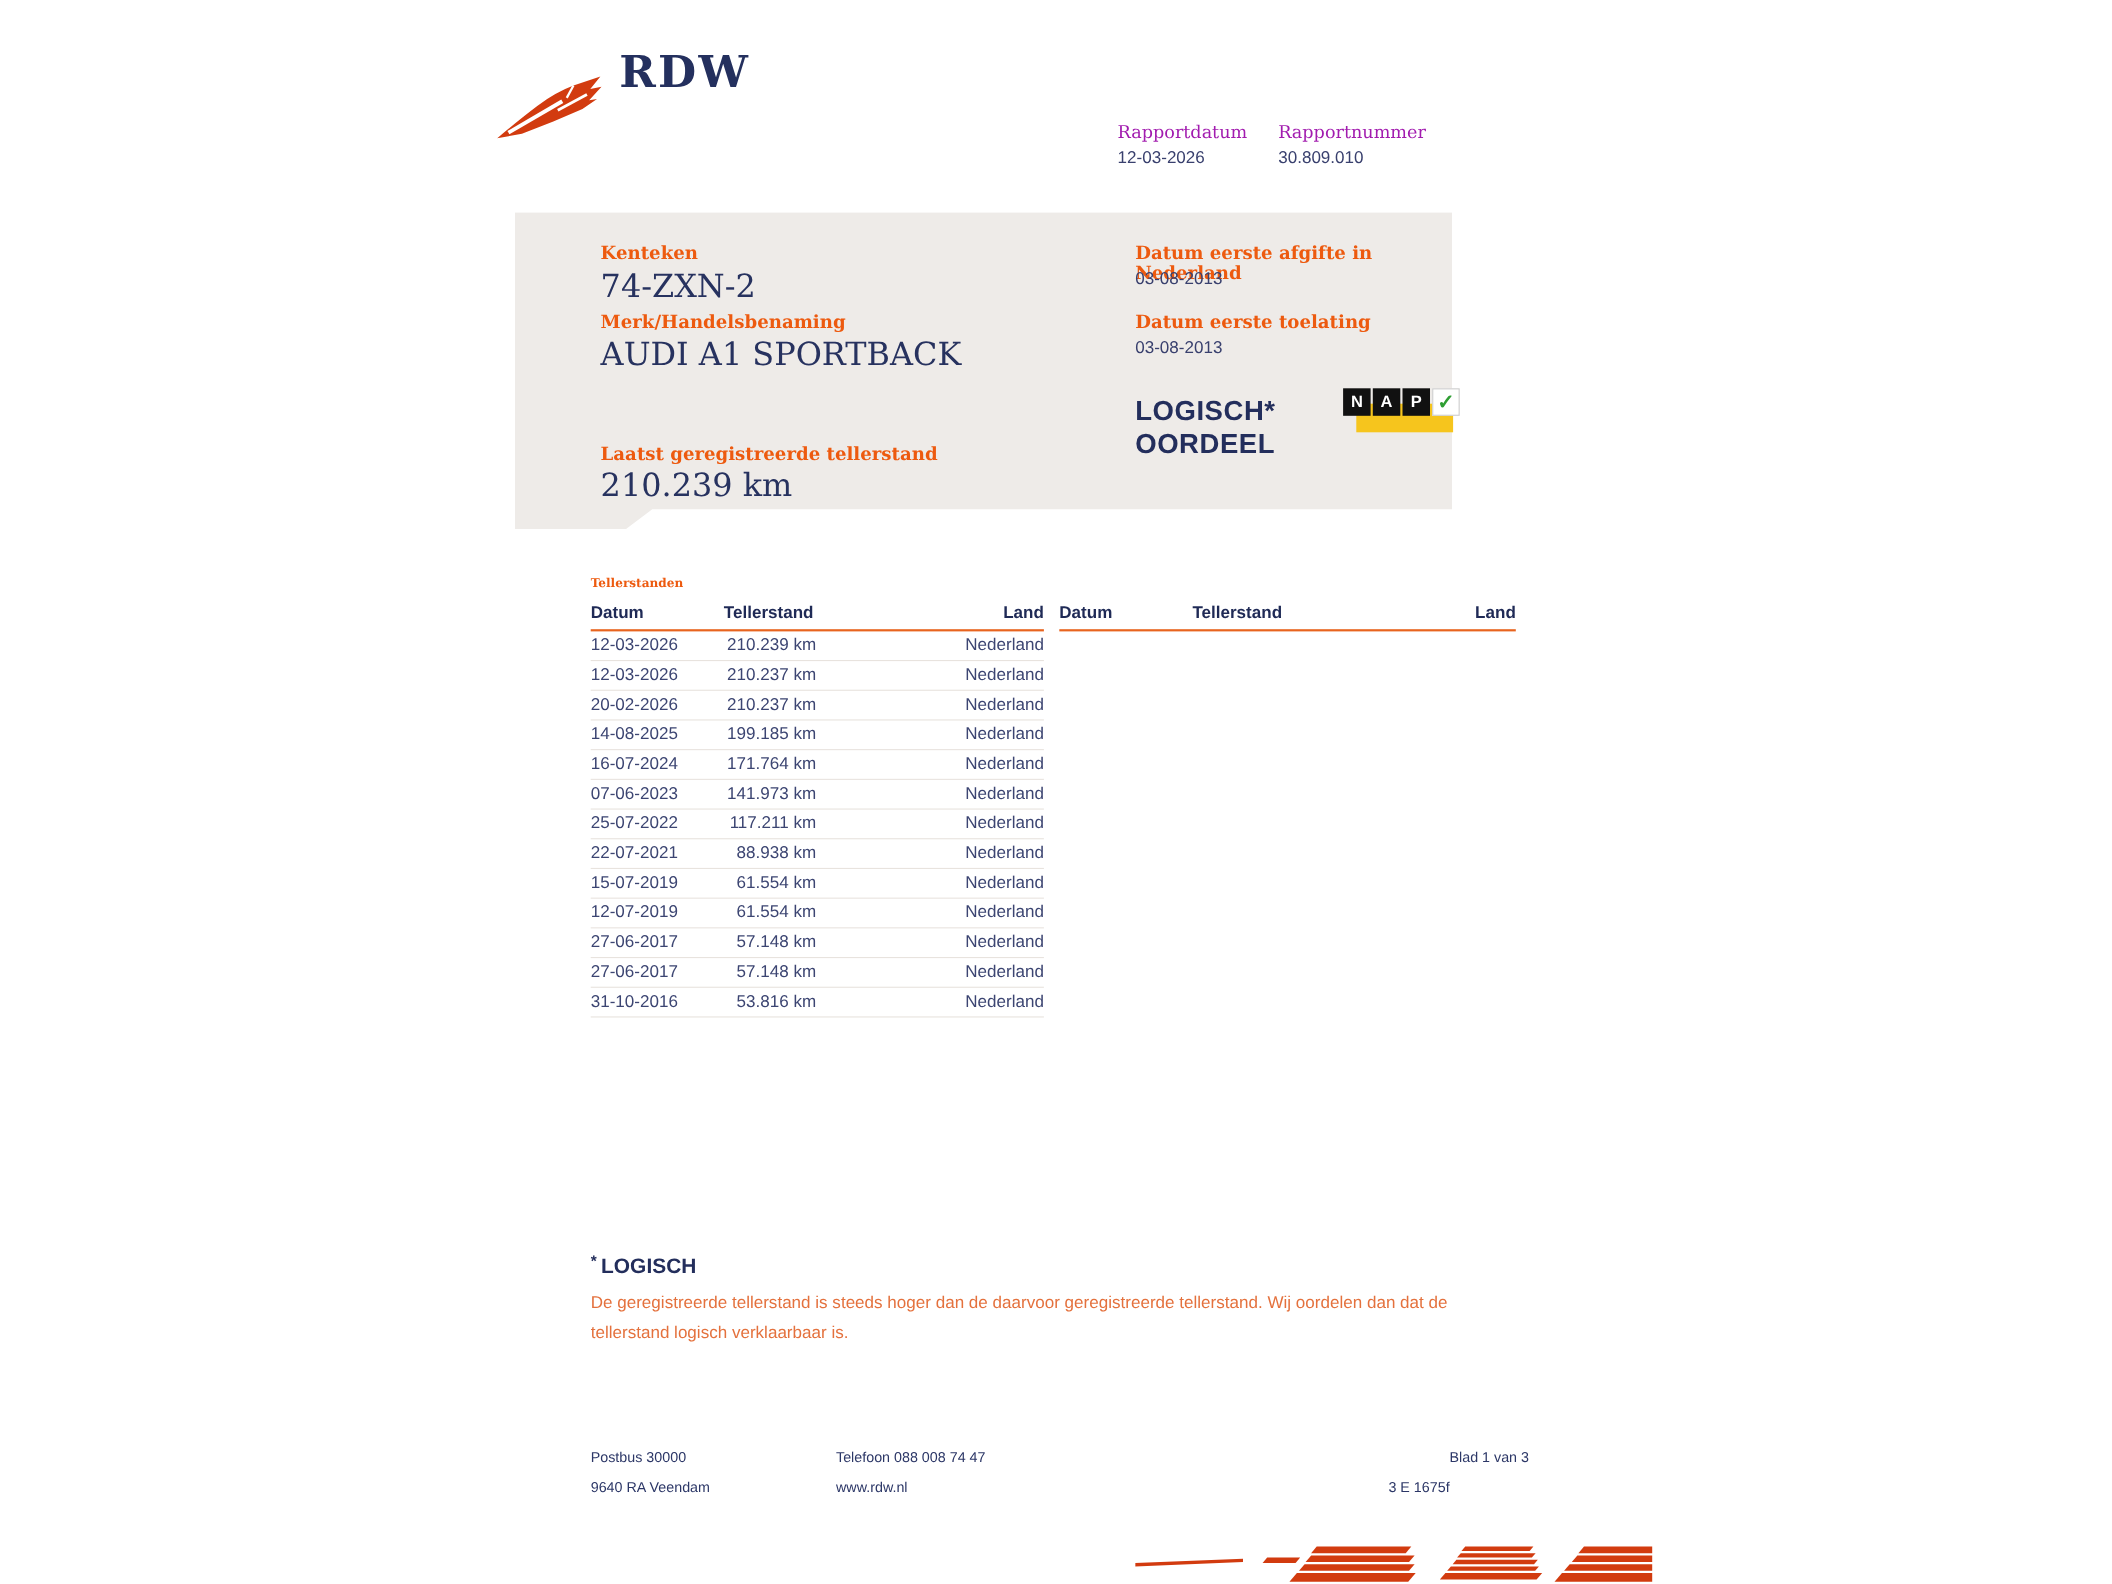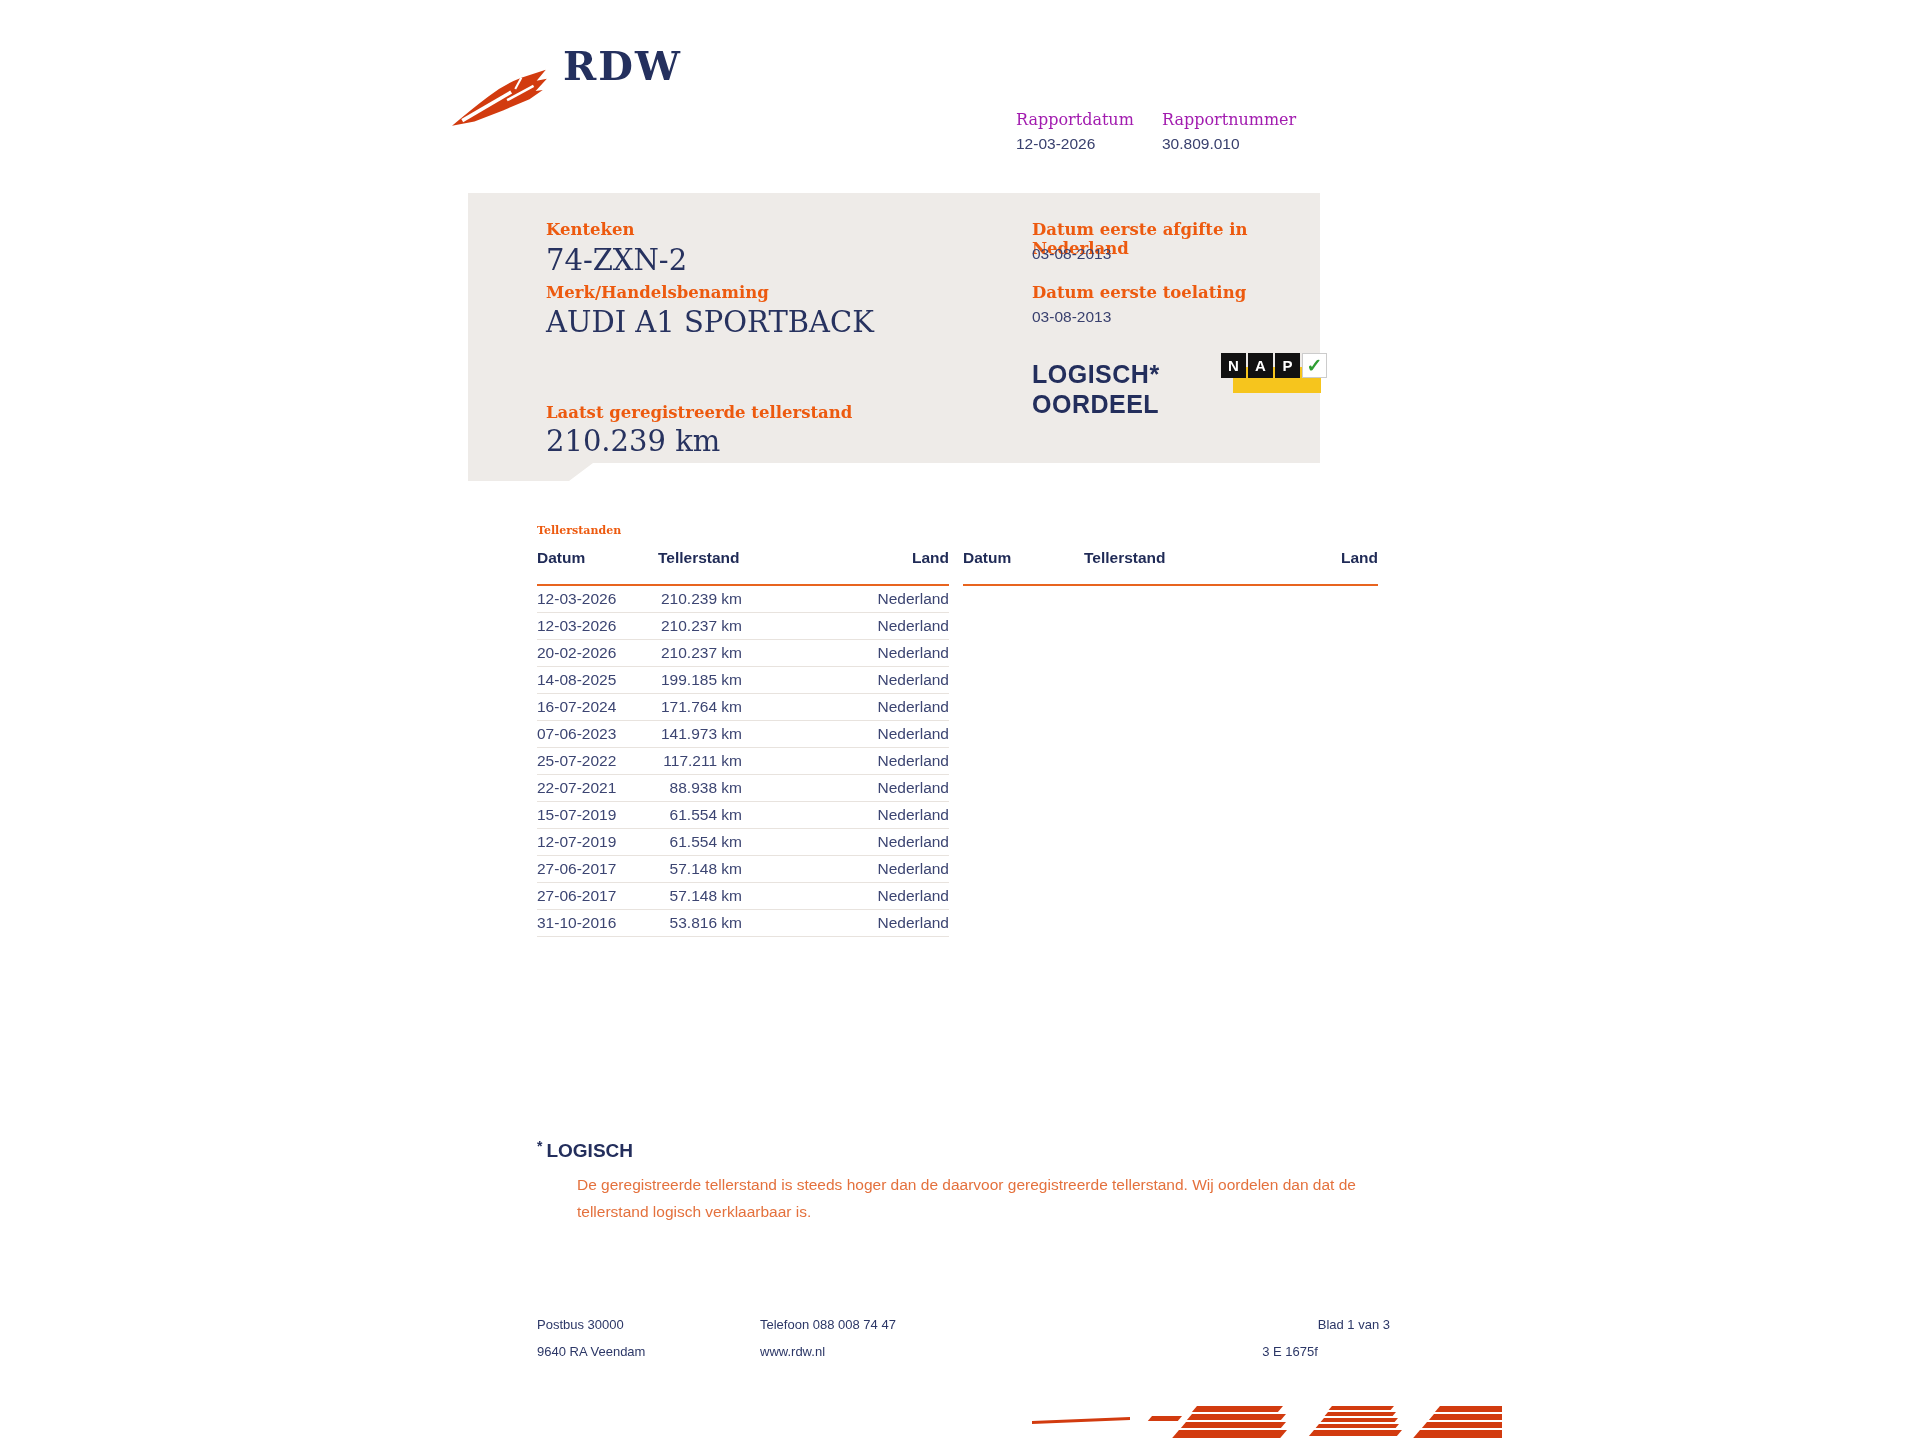--- a/index.html
+++ b/index.html
@@ -55,35 +55,35 @@
   .nap-tile.check { background:#ffffff; color:#2f9e33; font-size:19px; border:1px solid #cccccc; }
 
   
   .tsec-title {
     left:537px; top:524px; font-family:"DejaVu Serif", serif; font-weight:700;
     font-size:11px; color:#ed5a0f;
   }
   .otable { left:537px; top:549px; width:412px; }
   .otable.right { left:963px; width:415px; }
   .thead {
-    display:grid; grid-template-columns:121px 84px 1fr; padding-bottom:17px;
+    display:grid; grid-template-columns:121px 84px 1fr; padding-bottom:5px;
     border-bottom:2px solid #e8641f; font-weight:700; font-size:15.5px; color:#1f2a56;
   }
   .thead .h3 { text-align:right; }
   .trow {
     display:grid; grid-template-columns:121px 84px 1fr; height:27px; line-height:26px;
     border-bottom:1px solid #e8e3de; font-size:15.5px; color:#3c4572;
   }
   .trow .c2, .trow .c3 { text-align:right; }
 
   
   .note-head { left:537px; top:1138px; font-size:19px; font-weight:700; color:#232e5c; }
   .note-head .mark { font-size:14px; vertical-align:6px; margin-right:4px; }
   .note-body {
-    left:537px; top:1171px; width:805px; font-size:15.5px; line-height:27px; color:#e4713d;margin-left:40px;
+    left:537px; top:1171px; width:805px; font-size:15.5px; line-height:27px; color:#e4713d;
   }
 
   
   .foot { font-size:13px; color:#2c3767; }
   .f-a1 { left:537px; top:1317px; }
   .f-a2 { left:537px; top:1344px; }
   .f-b1 { left:760px; top:1317px; }
   .f-b2 { left:760px; top:1344px; }
   .f-c1 { left:1190px; top:1317px; width:200px; text-align:right; }
   .f-c2 { left:1190px; top:1344px; width:200px; text-align:center; }

